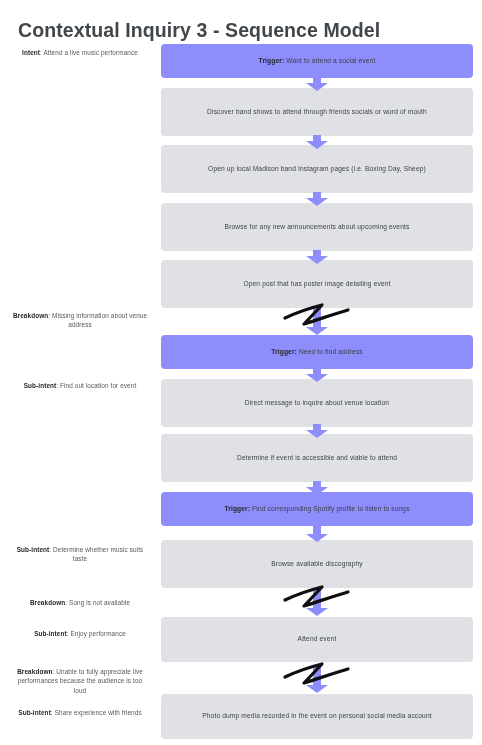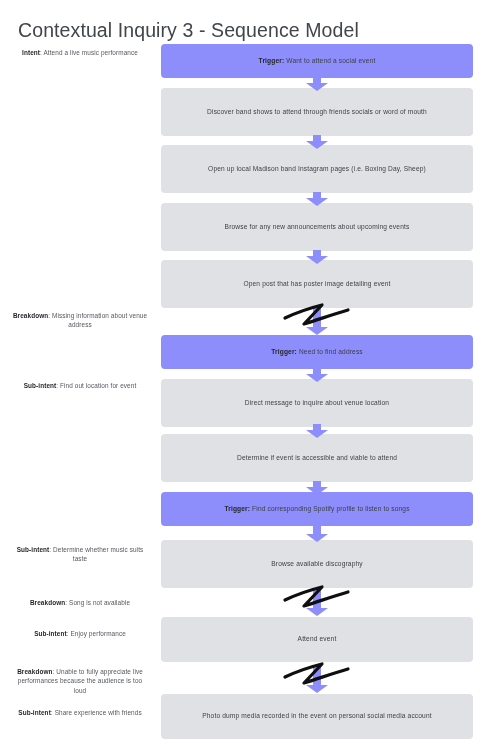--- a/index.html
+++ b/index.html
@@ -12,21 +12,21 @@
     height: 745px;
     position: relative;
     font-family: "Liberation Sans", sans-serif;
     overflow: hidden;
   }
   #page-title {
     position: absolute;
     left: 18px;
     top: 6px;
     font-size: 19.5px;
-    font-weight: 400;
+    font-weight: 700;
     color: #41464b;
     letter-spacing: 0.1px;
     white-space: nowrap;
   }
   
   #diagram {
     position: absolute;
     left: 0;
     top: 0;
     width: 482px;

